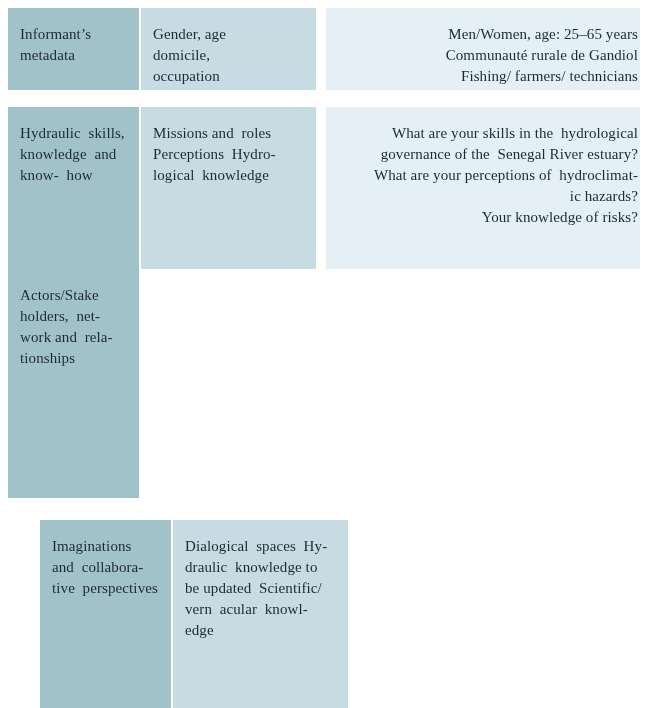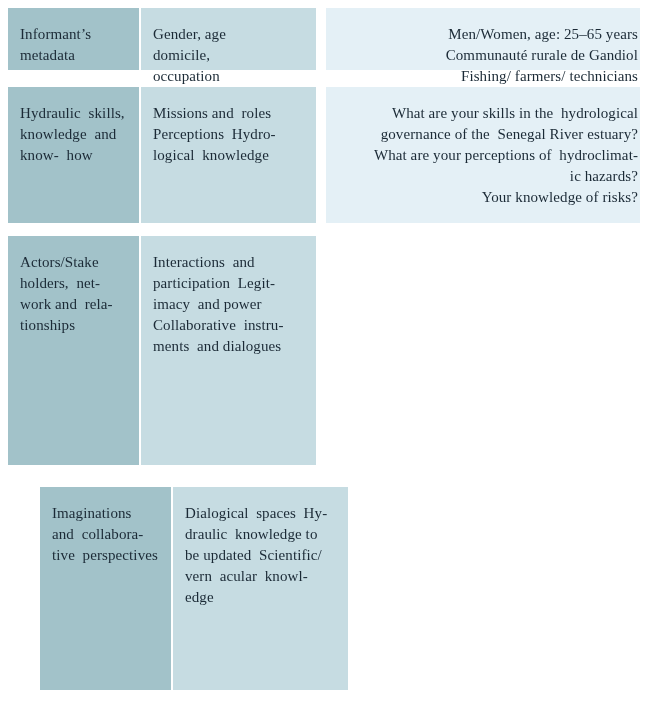--- a/index.html
+++ b/index.html
@@ -14,22 +14,22 @@
     background: var(--page-bg, #ffffff);
     box-sizing: border-box;
     padding: 8px 8px 0 8px;
     font-family: "Liberation Serif", "DejaVu Serif", serif;
     color: var(--text, #1b2a36);
   }
   .row {
     display: flex;
     align-items: stretch;
   }
-  .row-1 { height: 62px;  margin-bottom: 17px; }
-  .row-2 { height: 136px; margin-bottom: 13px; }
+  .row-1 { height: 82px;  margin-bottom: 17px; }
+  .row-2 { height: 162px; }
   .row-3 { height: 229px; margin-bottom: 22px; }
   .row-4 { height: 203px; padding-left: 32px; }
   .cell {
     box-sizing: border-box;
     font-size: 15px;
     line-height: 21px;
     white-space: pre;
     letter-spacing: 0.1px;
   }
   .c1 {
@@ -87,25 +87,20 @@
 What are your perceptions of  hydroclimat-
 ic hazards?
 Your knowledge of risks?</div>
   </div>
 
   <div class="row row-3">
     <div class="cell c1">Actors/Stake
 holders,  net-
 work and  rela-
 tionships</div>
-    <div class="cell c2">Interactions  and
-participation  Legit-
-imacy  and power
-Collaborative  instru-
-ments  and dialogues</div>
     <div class="colgap"></div>
   </div>
 
   <div class="row row-4">
     <div class="cell c1">Imaginations
 and  collabora-
 tive  perspectives</div>
     <div class="cell c2">Dialogical  spaces  Hy-
 draulic  knowledge to
 be updated  Scientific/

